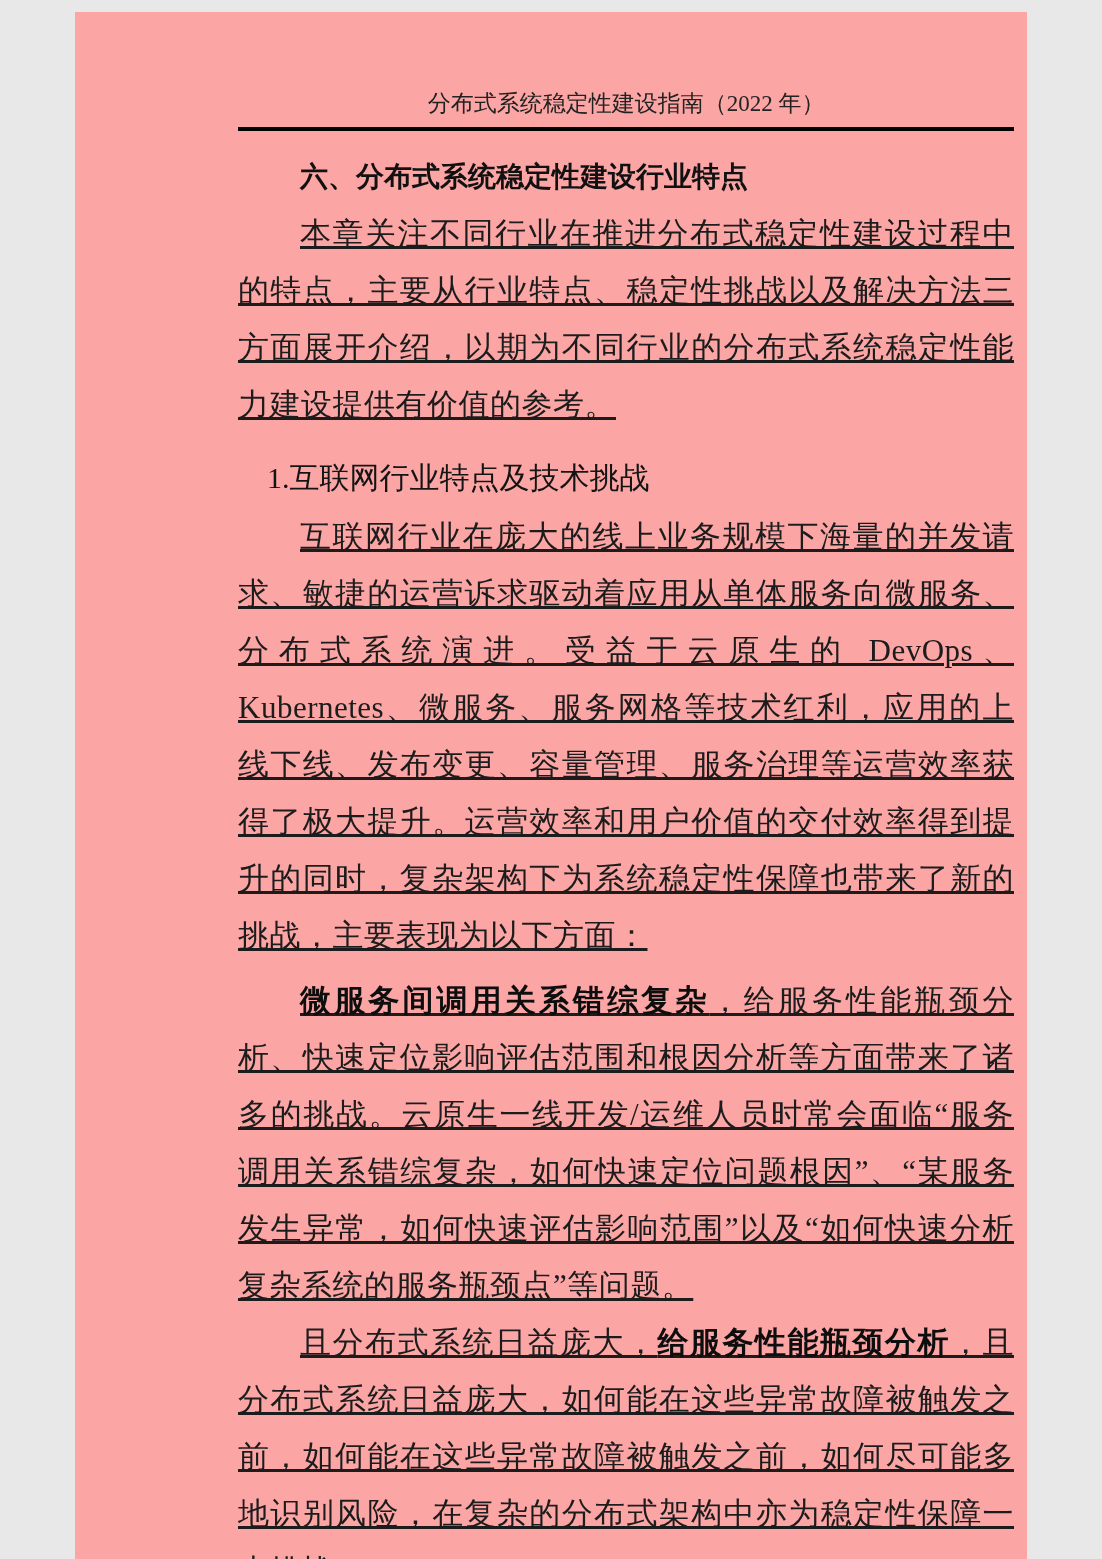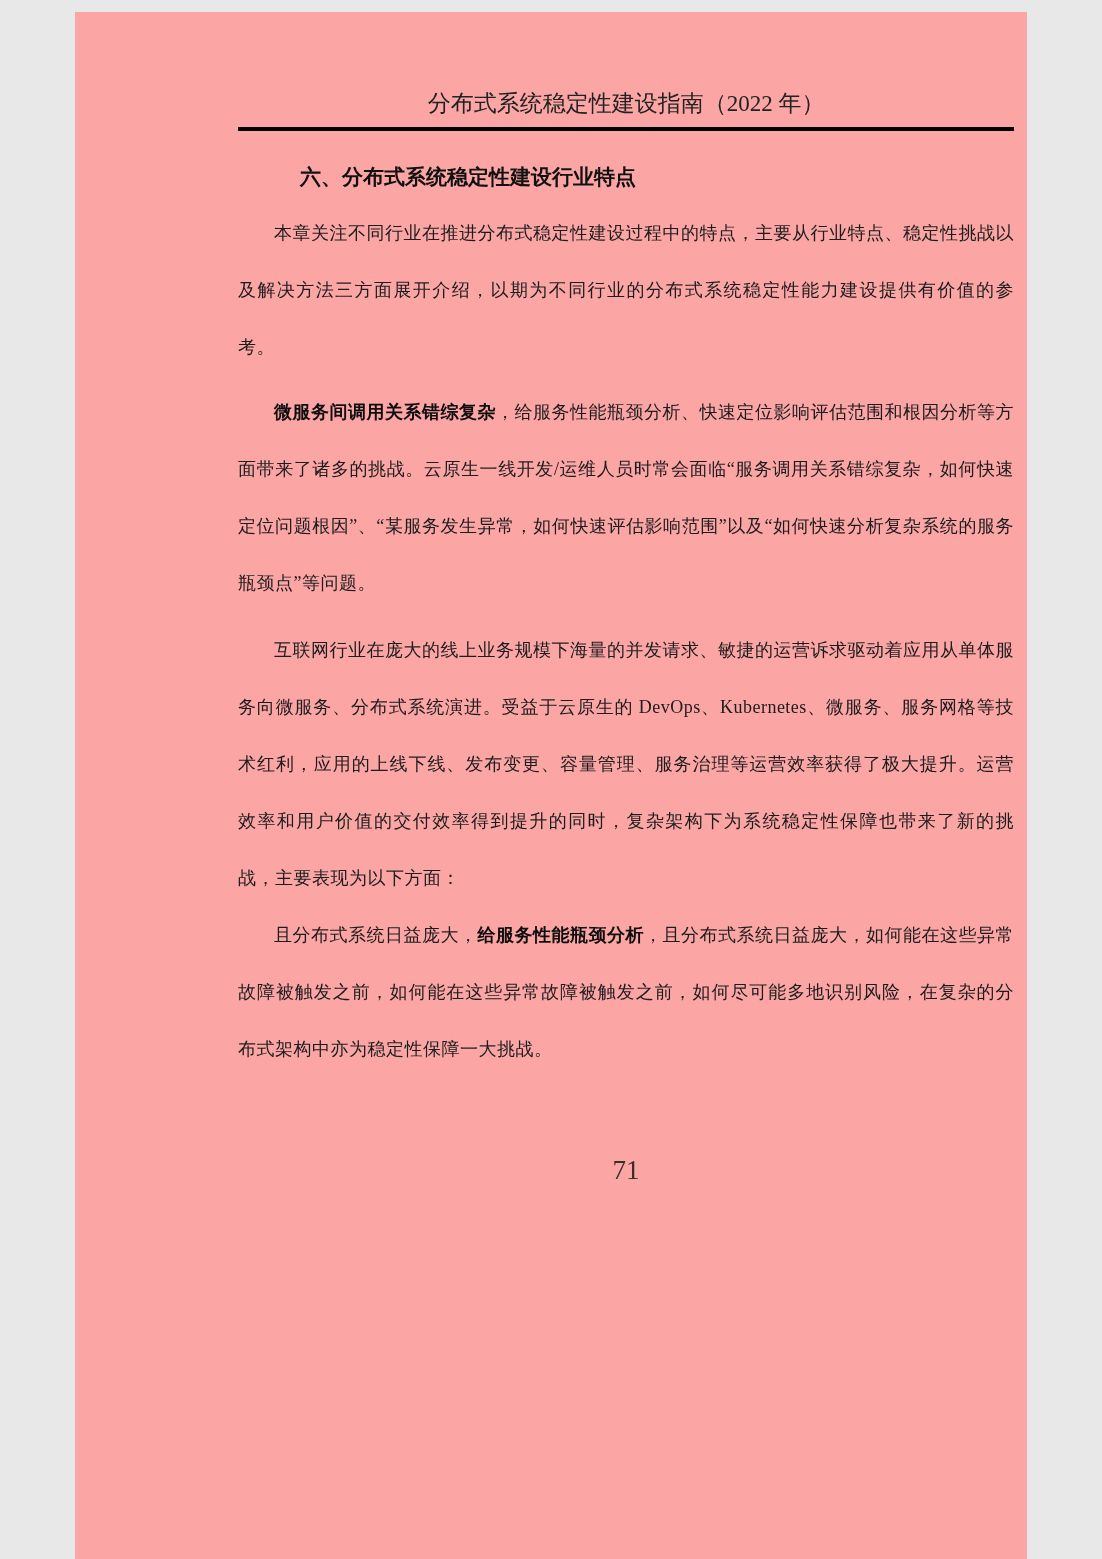--- a/index.html
+++ b/index.html
@@ -34,21 +34,21 @@
     border-bottom: 4px solid #000000;
   }
   .content {
     width: 776px;
     margin-left: 163px;
   }
   .h1 {
     margin: 26px 0 0 0;
     font-family: "Liberation Sans", "DejaVu Sans", sans-serif;
     font-weight: 700;
-    font-size: 21px;
+    font-size: 28px;
     line-height: 40px;
     text-indent: 62px;
     color: #111111;
   }
   .h2 {
     margin: 18px 0 0 0;
     font-family: "Liberation Sans", "DejaVu Sans", sans-serif;
     font-weight: 700;
     font-size: 30px;
     line-height: 40px;
@@ -59,25 +59,26 @@
     margin: 25px 0 0 0;
     font-family: "Liberation Serif", "DejaVu Serif", serif;
     font-weight: 400;
     font-size: 30px;
     line-height: 40px;
     text-indent: 29px;
     color: #141414;
   }
   .para {
     margin: 0;
-    font-size: 18px;
+    font-size: 31px;
     line-height: 57px;
     text-align: justify;
     text-indent: 2em;
     letter-spacing: 0.5px;
+    text-decoration: underline;
   }
   .para.p1 { margin-top: 8px; }
   .para.p2 { margin-top: 10px; }
   .para.p3 { margin-top: 8px; }
   .para.p4 { margin-top: 0; }
   .emph {
     font-family: "Liberation Sans", "DejaVu Sans", sans-serif;
     font-weight: 700;
     color: #0e0e0e;
   }
@@ -98,23 +99,24 @@
 
   <div class="header-rule"></div>
 
   <div class="content">
 
     <div class="h1">六、分布式系统稳定性建设行业特点</div>
 
     <p class="para p1">本章关注不同行业在推进分布式稳定性建设过程中的特点，主要从行业特点、稳定性挑战以及解决方法三方面展开介绍，以期为不同行业的分布式系统稳定性能力建设提供有价值的参考。</p>
 
 
+    <div class="h3">1.互联网行业特点及技术挑战</div>
+
+    <p class="para p2">互联网行业在庞大的线上业务规模下海量的并发请求、敏捷的运营诉求驱动着应用从单体服务向微服务、分布式系统演进。受益于云原生的 DevOps、Kubernetes、微服务、服务网格等技术红利，应用的上线下线、发布变更、容量管理、服务治理等运营效率获得了极大提升。运营效率和用户价值的交付效率得到提升的同时，复杂架构下为系统稳定性保障也带来了新的挑战，主要表现为以下方面：</p>
 
     <p class="para p3"><b class="emph">微服务间调用关系错综复杂</b><span>，给服务性能瓶颈分析、快速定位影响评估范围和根因分析等方面带来了诸多的挑战。云原生一线开发/运维人员时常会面临“服务调用关系错综复杂，如何快速定位问题根因”、“某服务发生异常，如何快速评估影响范围”以及“如何快速分析复杂系统的服务瓶颈点”等问题。</span></p>
-
-    <p class="para p2">互联网行业在庞大的线上业务规模下海量的并发请求、敏捷的运营诉求驱动着应用从单体服务向微服务、分布式系统演进。受益于云原生的 DevOps、Kubernetes、微服务、服务网格等技术红利，应用的上线下线、发布变更、容量管理、服务治理等运营效率获得了极大提升。运营效率和用户价值的交付效率得到提升的同时，复杂架构下为系统稳定性保障也带来了新的挑战，主要表现为以下方面：</p>
 
     <p class="para p4"><span>且分布式系统日益庞大，</span><b class="emph">给服务性能瓶颈分析</b><span>，且分布式系统日益庞大，如何能在这些异常故障被触发之前，如何能在这些异常故障被触发之前，如何尽可能多地识别风险，在复杂的分布式架构中亦为稳定性保障一大挑战。</span></p>
 
     <div class="page-number">71</div>
 
   </div>
 </div>
 
 </body></html>

